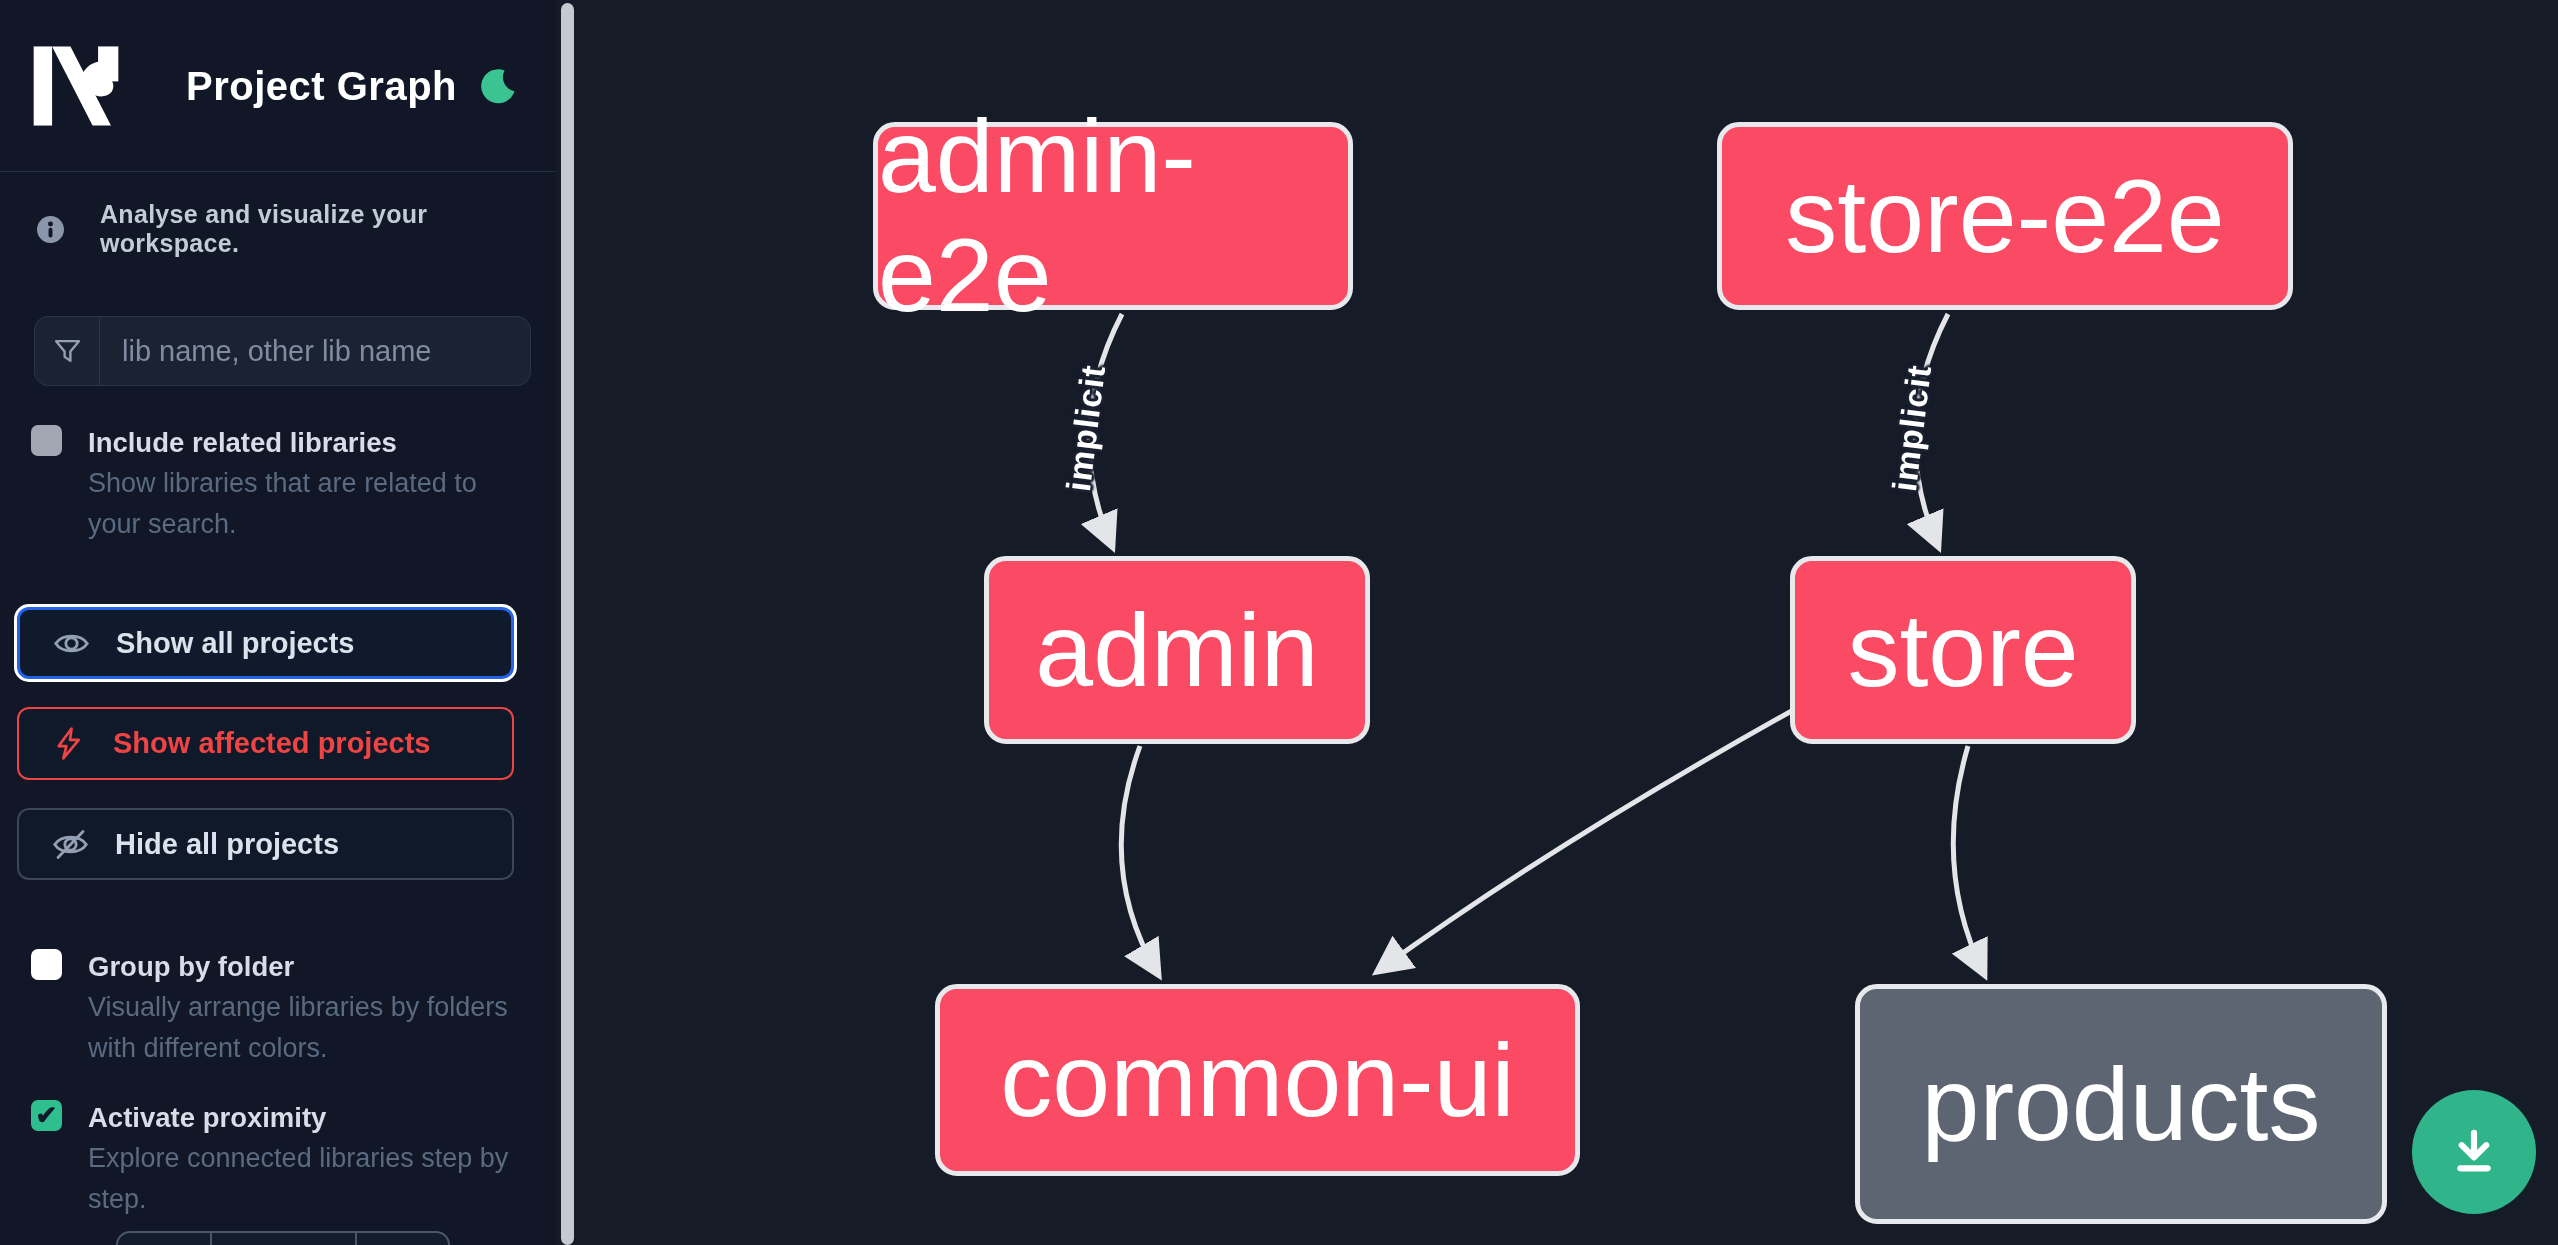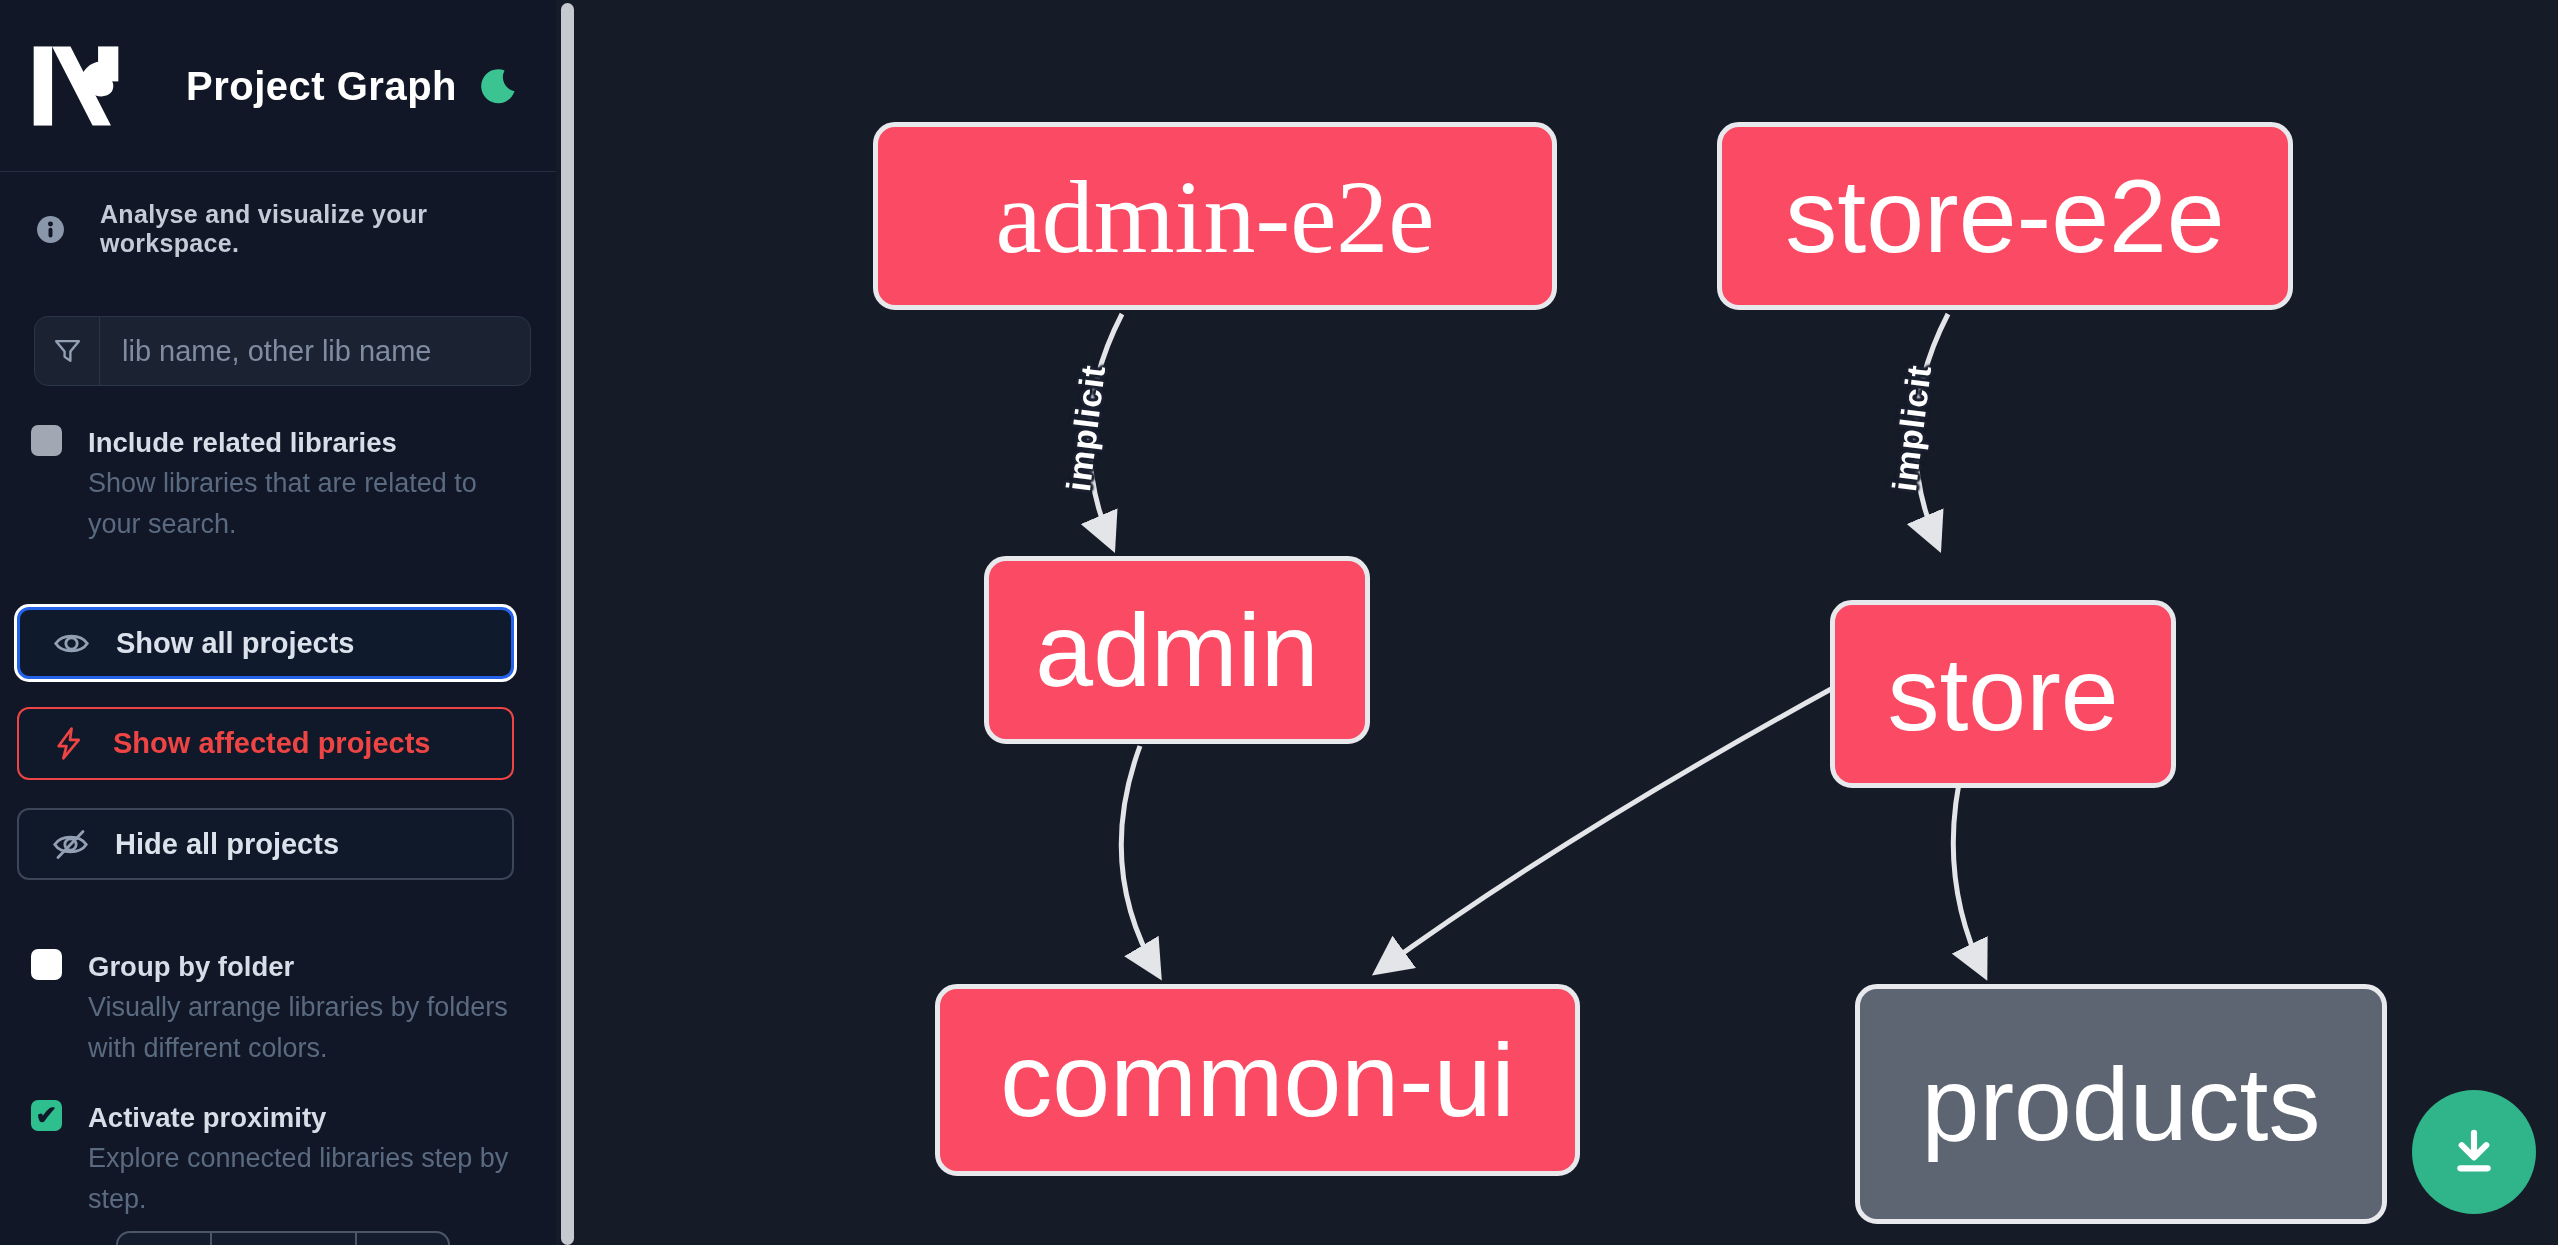--- a/index.html
+++ b/index.html
@@ -84,24 +84,24 @@
       <path d="M 1948 314 Q 1888 430 1938 546" marker-end="url(#arrow)"></path>
       <path d="M 1140 746 Q 1095 868 1158 974" marker-end="url(#arrow)"></path>
       <path d="M 1833 688 Q 1565 835 1378 971" marker-end="url(#arrow)"></path>
       <path d="M 1968 746 Q 1932 868 1984 974" marker-end="url(#arrow)"></path>
     </g>
   </svg>
 
   <div class="edge-label" id="edge-label-1">implicit</div>
   <div class="edge-label" id="edge-label-2">implicit</div>
 
-  <div class="node pink" style="left:873px;  top:122px; width:684px; height:188px;font-family:Liberation Serif, serif;">admin-e2e</div>
+  <div class="node pink" style="left:873px;  top:122px; width:480px; height:188px;">admin-e2e</div>
   <div class="node pink" style="left:1717px; top:122px; width:576px; height:188px;">store-e2e</div>
   <div class="node pink" style="left:984px;  top:556px; width:386px; height:188px;">admin</div>
-  <div class="node pink" style="left:1830px; top:556px; width:346px; height:188px;margin-top:44px;">store</div>
+  <div class="node pink" style="left:1790px; top:556px; width:346px; height:188px;">store</div>
   <div class="node pink" style="left:935px;  top:984px; width:645px; height:192px;">common-ui</div>
   <div class="node gray" style="left:1815px; top:984px; width:532px; height:240px;margin-left:40px;">products</div>
 
   <div id="fab">
     <span>
       <svg width="60" height="60" viewBox="0 0 44 44" fill="none" stroke="#ffffff" stroke-width="4.5" stroke-linecap="round" stroke-linejoin="round">
         <path d="M22 8 v17"></path>
           <path d="M13 17 l9 9 9 -9"></path>
           <path d="M12 34 h20"></path>
       </svg>

